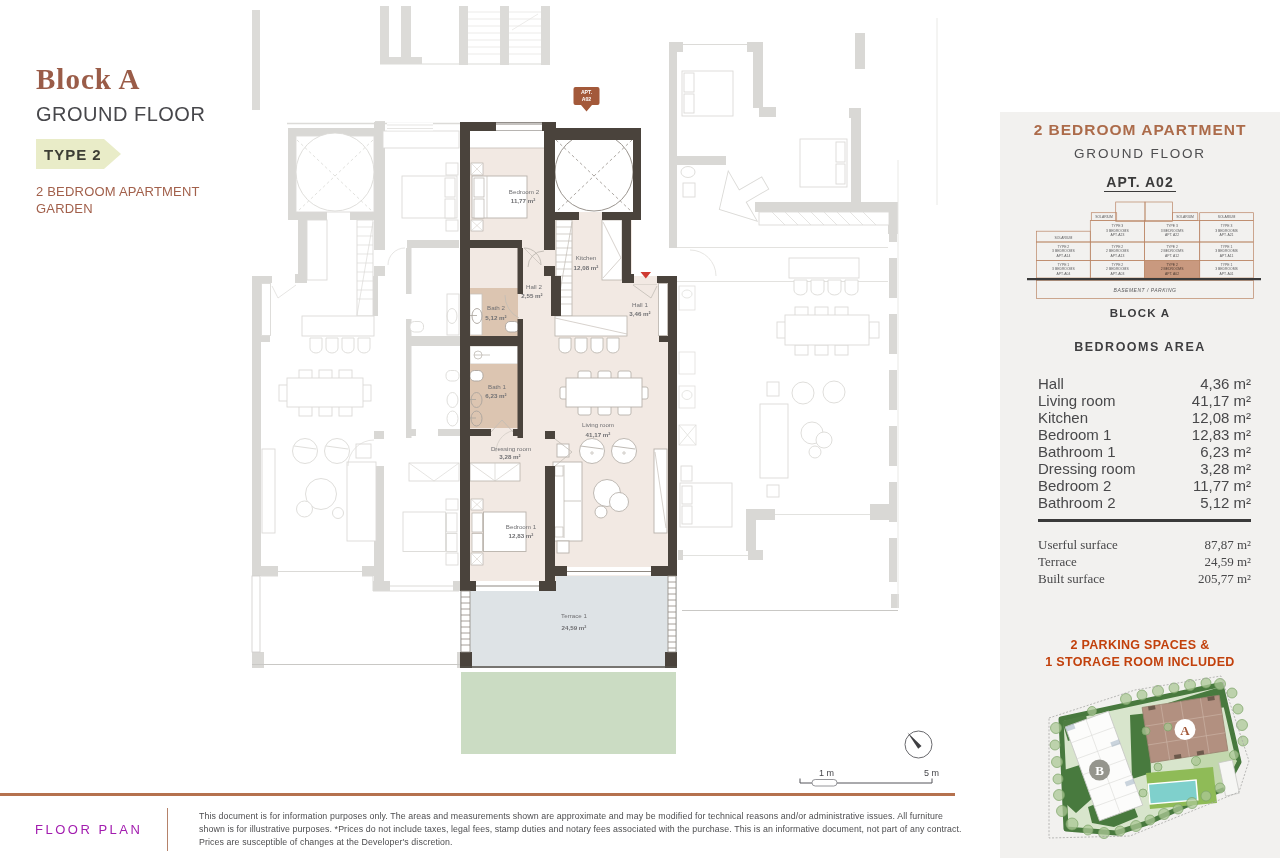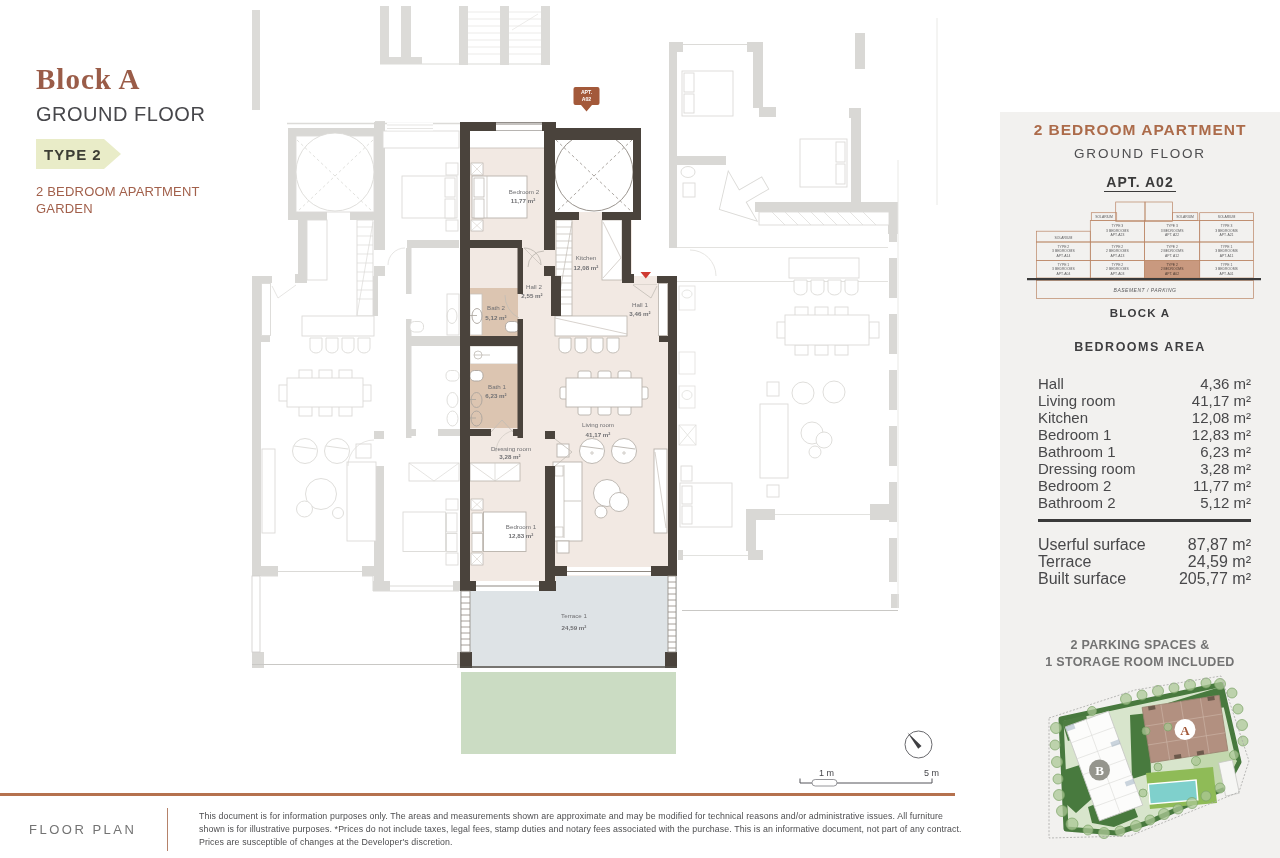--- a/index.html
+++ b/index.html
@@ -14,43 +14,43 @@
   .gf { left:36px; top:103px; font-size:20px; color:#47474b; letter-spacing:0.5px; }
   .badge { left:36px; top:139px; width:68px; height:30px; background:#e9ecc8; }
   .badge:after { content:""; position:absolute; left:68px; top:0;
     border-top:15px solid transparent; border-bottom:15px solid transparent;
     border-left:17px solid #e9ecc8; }
   .badgetxt { left:44px; top:146px; font-size:15px; font-weight:bold; color:#3d3e35; letter-spacing:1px; }
   .sub { left:36px; top:184px; font-size:13px; color:#a2604b; line-height:16.5px; letter-spacing:0.2px; }
 
   
   .footline { left:0; top:793px; width:955px; height:3px; background:#b5714e; }
-  .floorplan { left:29px; top:822px; font-size:13px; color:#737373; letter-spacing:2.5px;text-align:center; }
+  .floorplan { left:35px; top:822px; font-size:13px; color:#a21caf; letter-spacing:2.5px;text-align:center; }
   .vdiv { left:167px; top:808px; width:1px; height:43px; background:#b5826a; }
   .disclaimer { left:199px; top:810px; width:763px; font-size:8.8px; color:#4d4d4f; line-height:13px; letter-spacing:0.1px; }
 
   
   #side { left:1000px; top:112px; width:280px; height:746px; background:#f2f1ef; }
   .t1 { left:0; top:9px; width:280px; text-align:center; font-size:15.5px; font-weight:bold;
         color:#ac6b4a; letter-spacing:1px; }
   .t2 { left:0; top:34px; width:280px; text-align:center; font-size:13.5px; color:#4e4e50; letter-spacing:1.8px; }
   .t3 { left:0; top:62px; width:280px; text-align:center; font-size:14px; font-weight:bold;
         color:#3b3b3b; letter-spacing:1px; }
   .t3 span { border-bottom:1.5px solid #3b3b3b; padding:0 2px 1px 2px; }
   .blocka { left:0; top:195px; width:280px; text-align:center; font-size:11.5px; font-weight:bold;
         color:#3c3c3e; letter-spacing:1.2px; }
   .aa { left:0; top:228px; width:280px; text-align:center; font-size:12.5px; font-weight:bold;
         color:#3f3f41; letter-spacing:1.5px; }
   .rooms { left:38px; top:263px; width:213px; font-size:15px; color:#48484a; }
   .rooms .r { height:17px; line-height:17px; }
   .rooms .r b { float:right; font-weight:normal; }
   .sep { left:38px; top:407px; width:213px; height:2.5px; background:#3a3a3a; }
-  .totals { left:38px; top:424px; width:213px; font-size:16px; color:#48484a; }
+  .totals { left:38px; top:424px; width:213px; font-size:13px; color:#48484a;font-family:Liberation Serif, serif; }
   .park { left:0; top:525px; width:280px; text-align:center; font-size:12.5px; font-weight:bold;
-        color:#737373; line-height:17px; letter-spacing:0.3px; }
+        color:#c2410c; line-height:17px; letter-spacing:0.3px; }
 </style>
 </head>
 <body>
 <div id="page">
 
   <svg class="abs" style="left:0;top:0" width="1000" height="858" viewBox="0 0 1000 858">
     <g id="grayplan">
 
       <g fill="#dcdbd8">
         <rect x="380" y="6" width="9" height="58"></rect>

